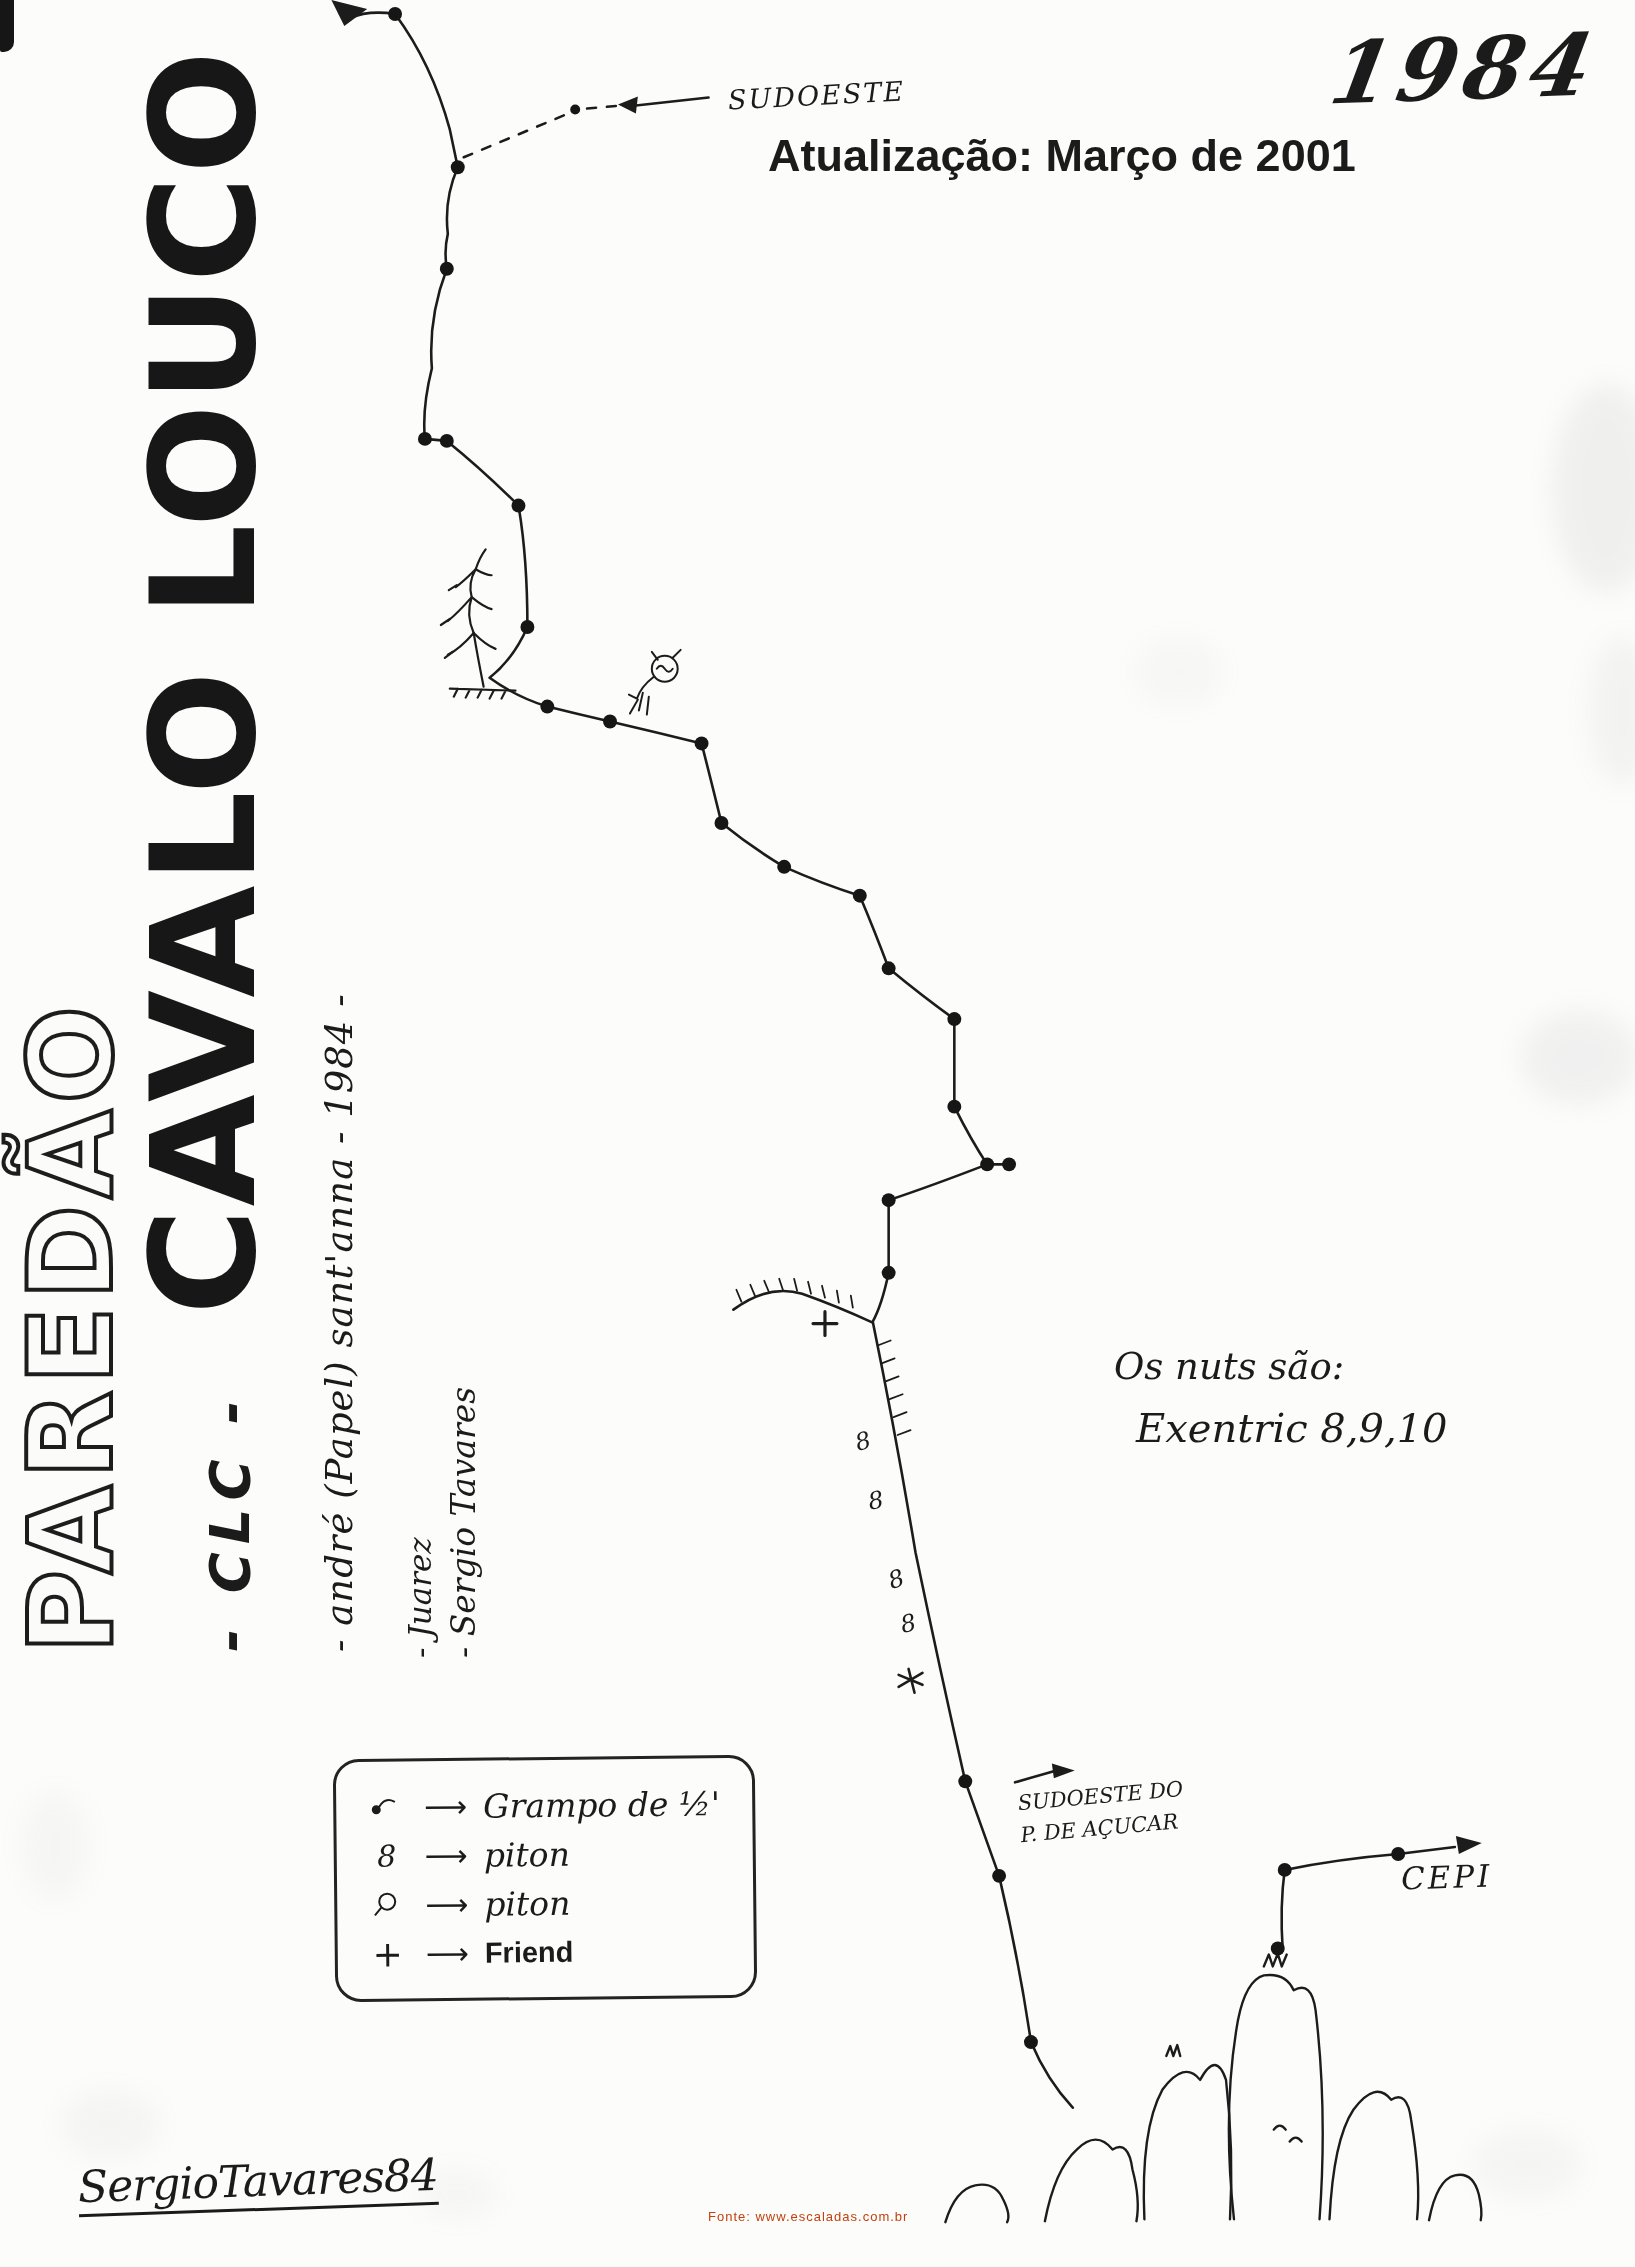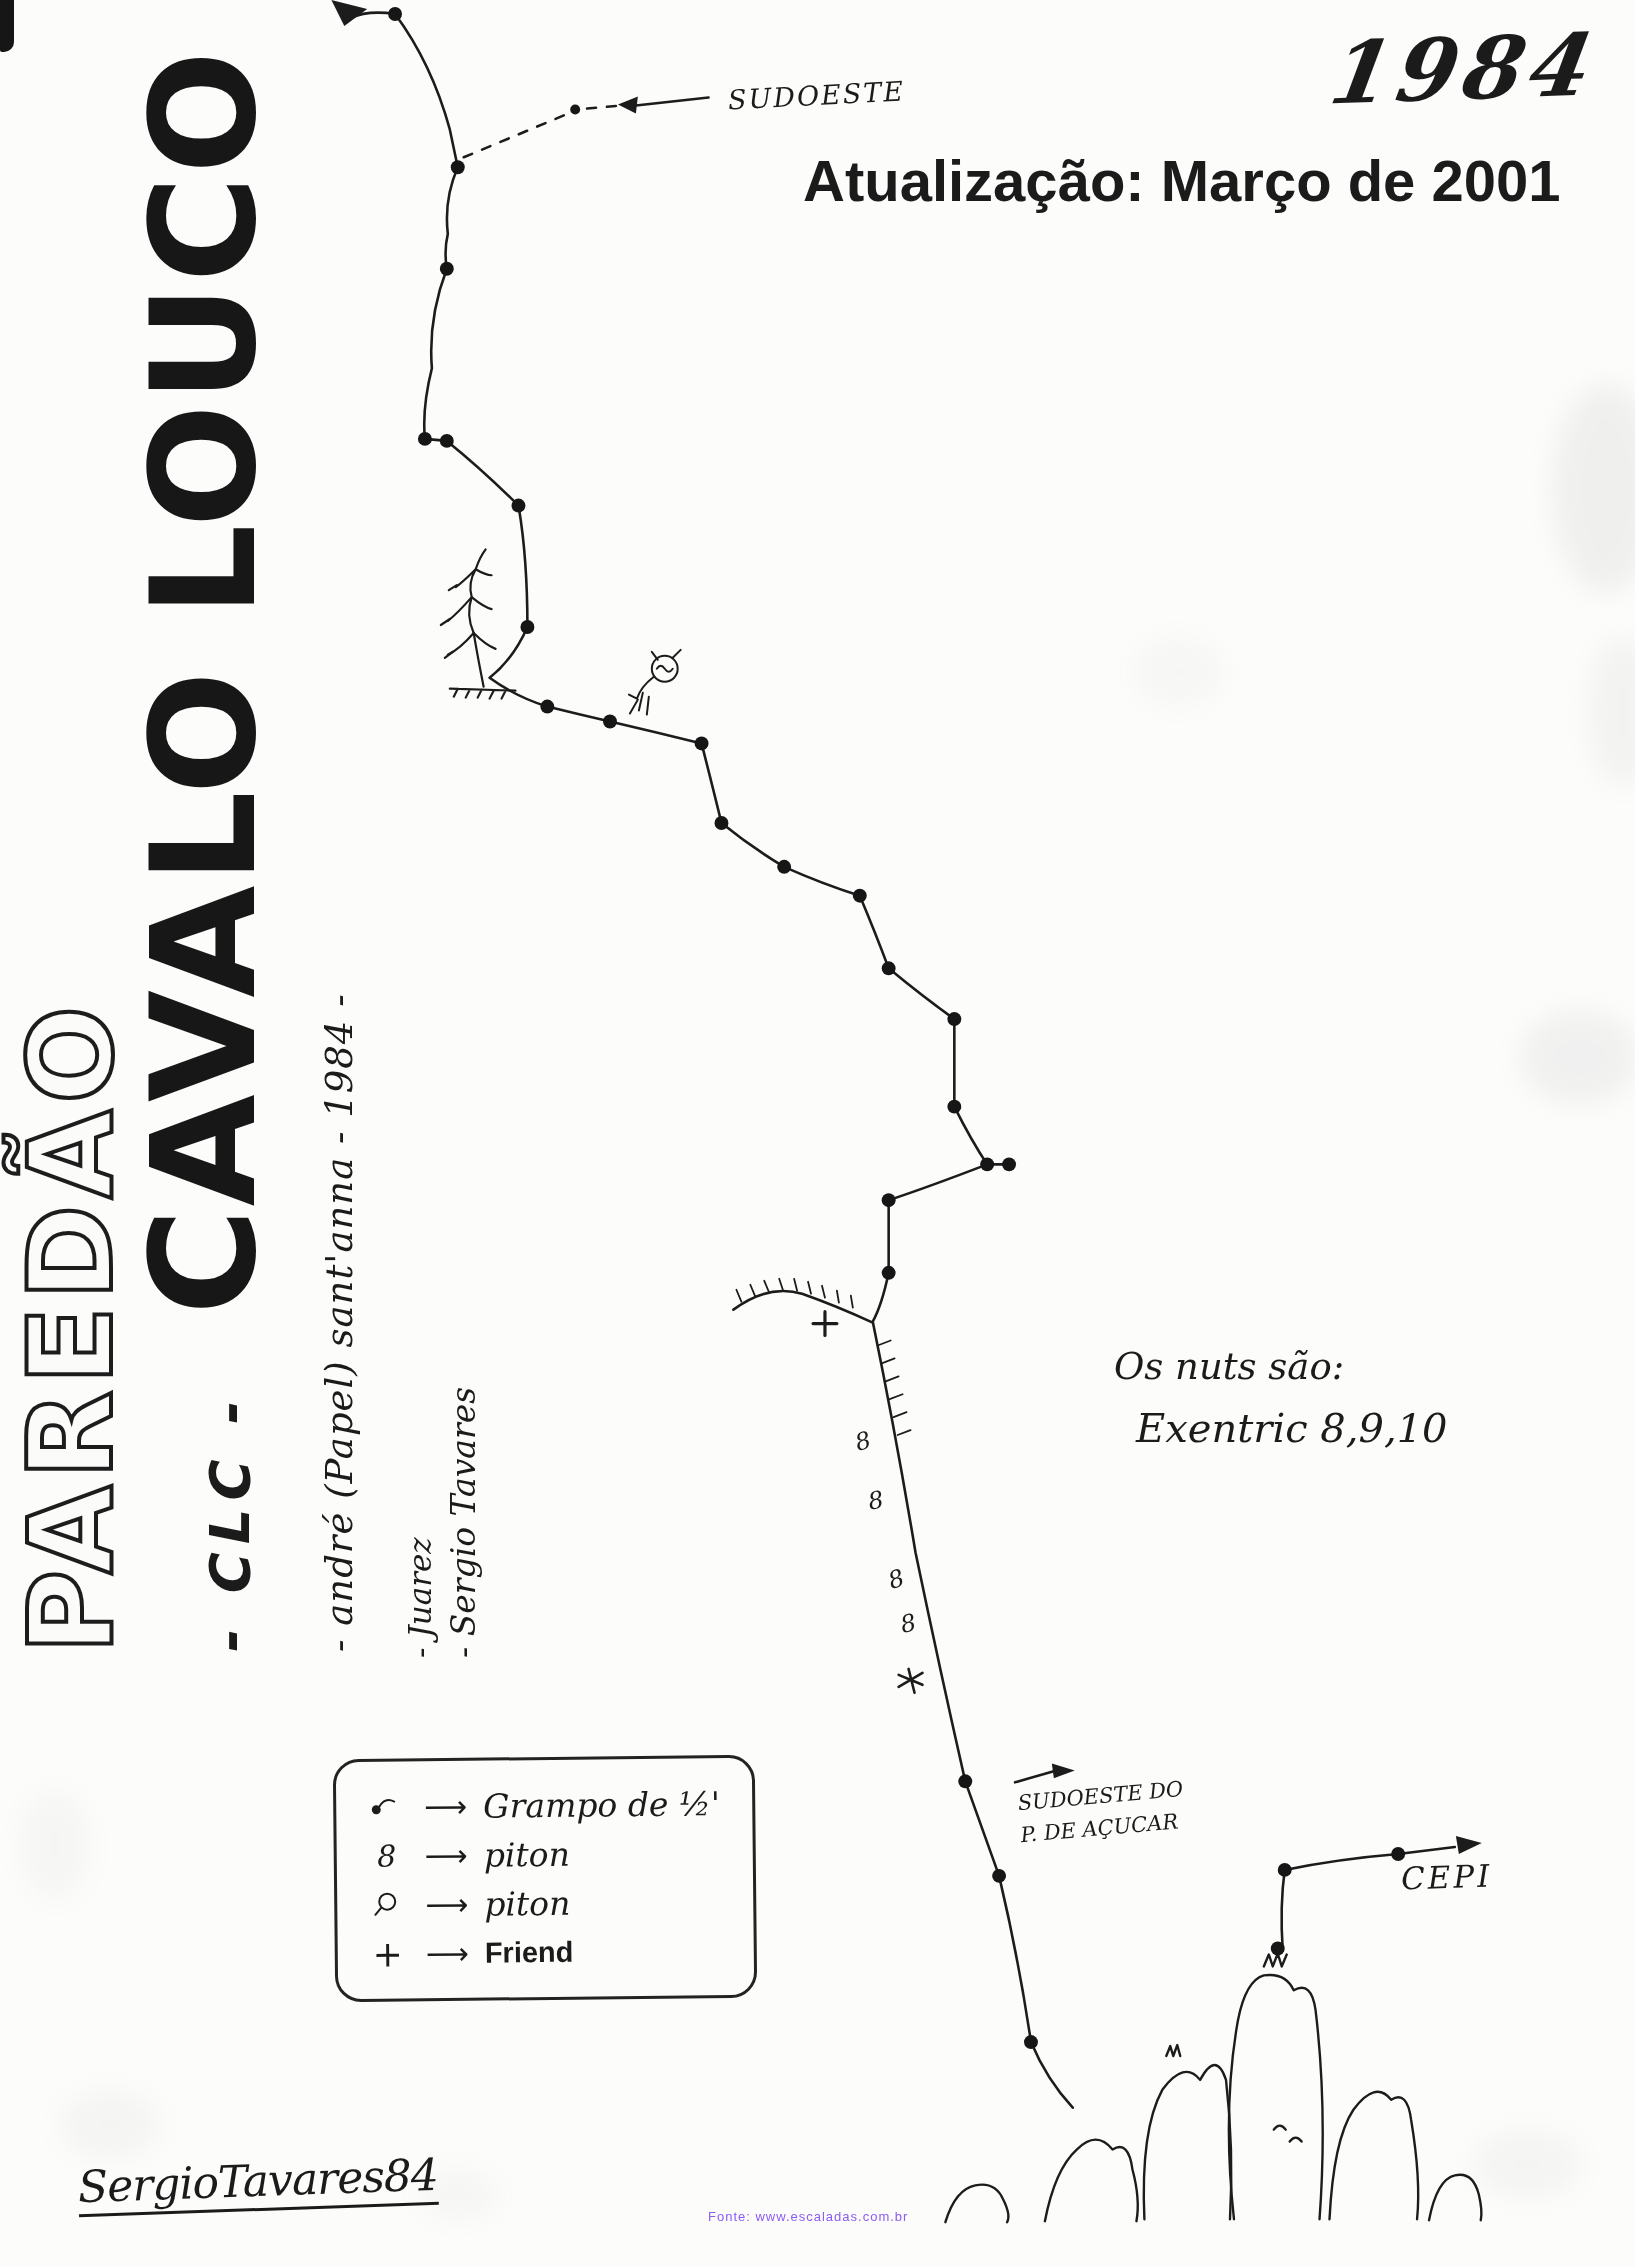--- a/index.html
+++ b/index.html
@@ -4,41 +4,41 @@
 <style>
   html,body{margin:0;padding:0;background:#e8e8e8;}
   .page{position:relative;width:1636px;height:2268px;background:#fcfcfb;overflow:hidden;
         font-family:"Liberation Sans",sans-serif;color:#1b1b1b;}
   .abs{position:absolute;}
   .hand{font-family:"DejaVu Serif",serif;font-style:italic;}
   .rot{transform-origin:0 0;transform:rotate(-90deg);white-space:nowrap;}
 
   .year-hand{left:1333px;top:18px;font-family:"DejaVu Serif",serif;font-style:italic;font-weight:bold;
              font-size:86px;transform:skewX(-12deg) rotate(-2deg);letter-spacing:6px;}
-  .update-note{left:768px;top:147px;font-size:58px;font-weight:bold;font-family:"Liberation Sans",sans-serif;margin-left:35px;}
+  .update-note{left:768px;top:130px;font-size:45px;font-weight:bold;font-family:"Liberation Sans",sans-serif;}
 
   .title-main{left:119px;top:1315px;width:1294px;height:189px;font-family:"DejaVu Sans",sans-serif;
               font-weight:bold;font-size:145px;letter-spacing:2px;color:#171717;}
   .title-outline{left:4px;top:1654px;width:647px;height:149px;font-family:"DejaVu Sans",sans-serif;
                  font-weight:bold;font-size:115px;letter-spacing:6px;color:#fbfbfa;
                  -webkit-text-stroke:4px #1d1d1d;}
   .title-club{left:197px;top:1652px;width:289px;font-family:"DejaVu Sans",sans-serif;font-weight:bold;
               font-size:56px;letter-spacing:8px;}
   .credit-1{left:318px;top:1652px;width:816px;font-size:37px;letter-spacing:1px;}
   .credit-2{left:402px;top:1658px;width:189px;font-size:31px;}
   .credit-3{left:444px;top:1658px;width:408px;font-size:33px;}
 
   .sudoeste-top{left:728px;top:80px;font-size:27px;letter-spacing:2px;transform:rotate(-3deg);}
   .nuts-note-1{left:1114px;top:1345px;font-size:37px;}
   .nuts-note-2{left:1136px;top:1405px;font-size:40px;text-align:center;}
   .dir-bottom{left:1019px;top:1781px;font-size:21px;transform:rotate(-5deg);line-height:1.5;}
   .cepi{left:1401px;top:1859px;font-size:31px;letter-spacing:3px;transform:rotate(-2deg);}
   .signature{left:78px;top:2155px;font-size:44px;transform:rotate(-2deg);letter-spacing:-1px;
              border-bottom:3px solid #1b1b1b;padding-bottom:2px;}
-  .footer{left:708px;top:2209px;font-size:13px;color:#8b5cf6;letter-spacing:1px;}
+  .footer{left:708px;top:2209px;font-size:13px;color:#c2410c;letter-spacing:1px;}
 
   .legend-box{left:334px;top:1757px;width:422px;height:243px;border:3.5px solid #232323;
               border-radius:26px;transform:rotate(-0.6deg);padding:22px 28px;box-sizing:border-box;
               display:flex;flex-direction:column;justify-content:space-between;background:transparent;}
   .legend-row{display:flex;align-items:center;gap:16px;height:46px;}
   .legend-sym{width:44px;display:flex;justify-content:center;align-items:center;}
   .legend-arrow{font-size:30px;font-family:"DejaVu Sans",sans-serif;}
   .legend-label{font-size:33px;}
   .legend-label.print{font-family:"Liberation Sans",sans-serif;font-style:normal;font-weight:bold;font-size:29px;}
   .nut-sym{font-family:"DejaVu Serif",serif;font-style:italic;font-size:30px;}

